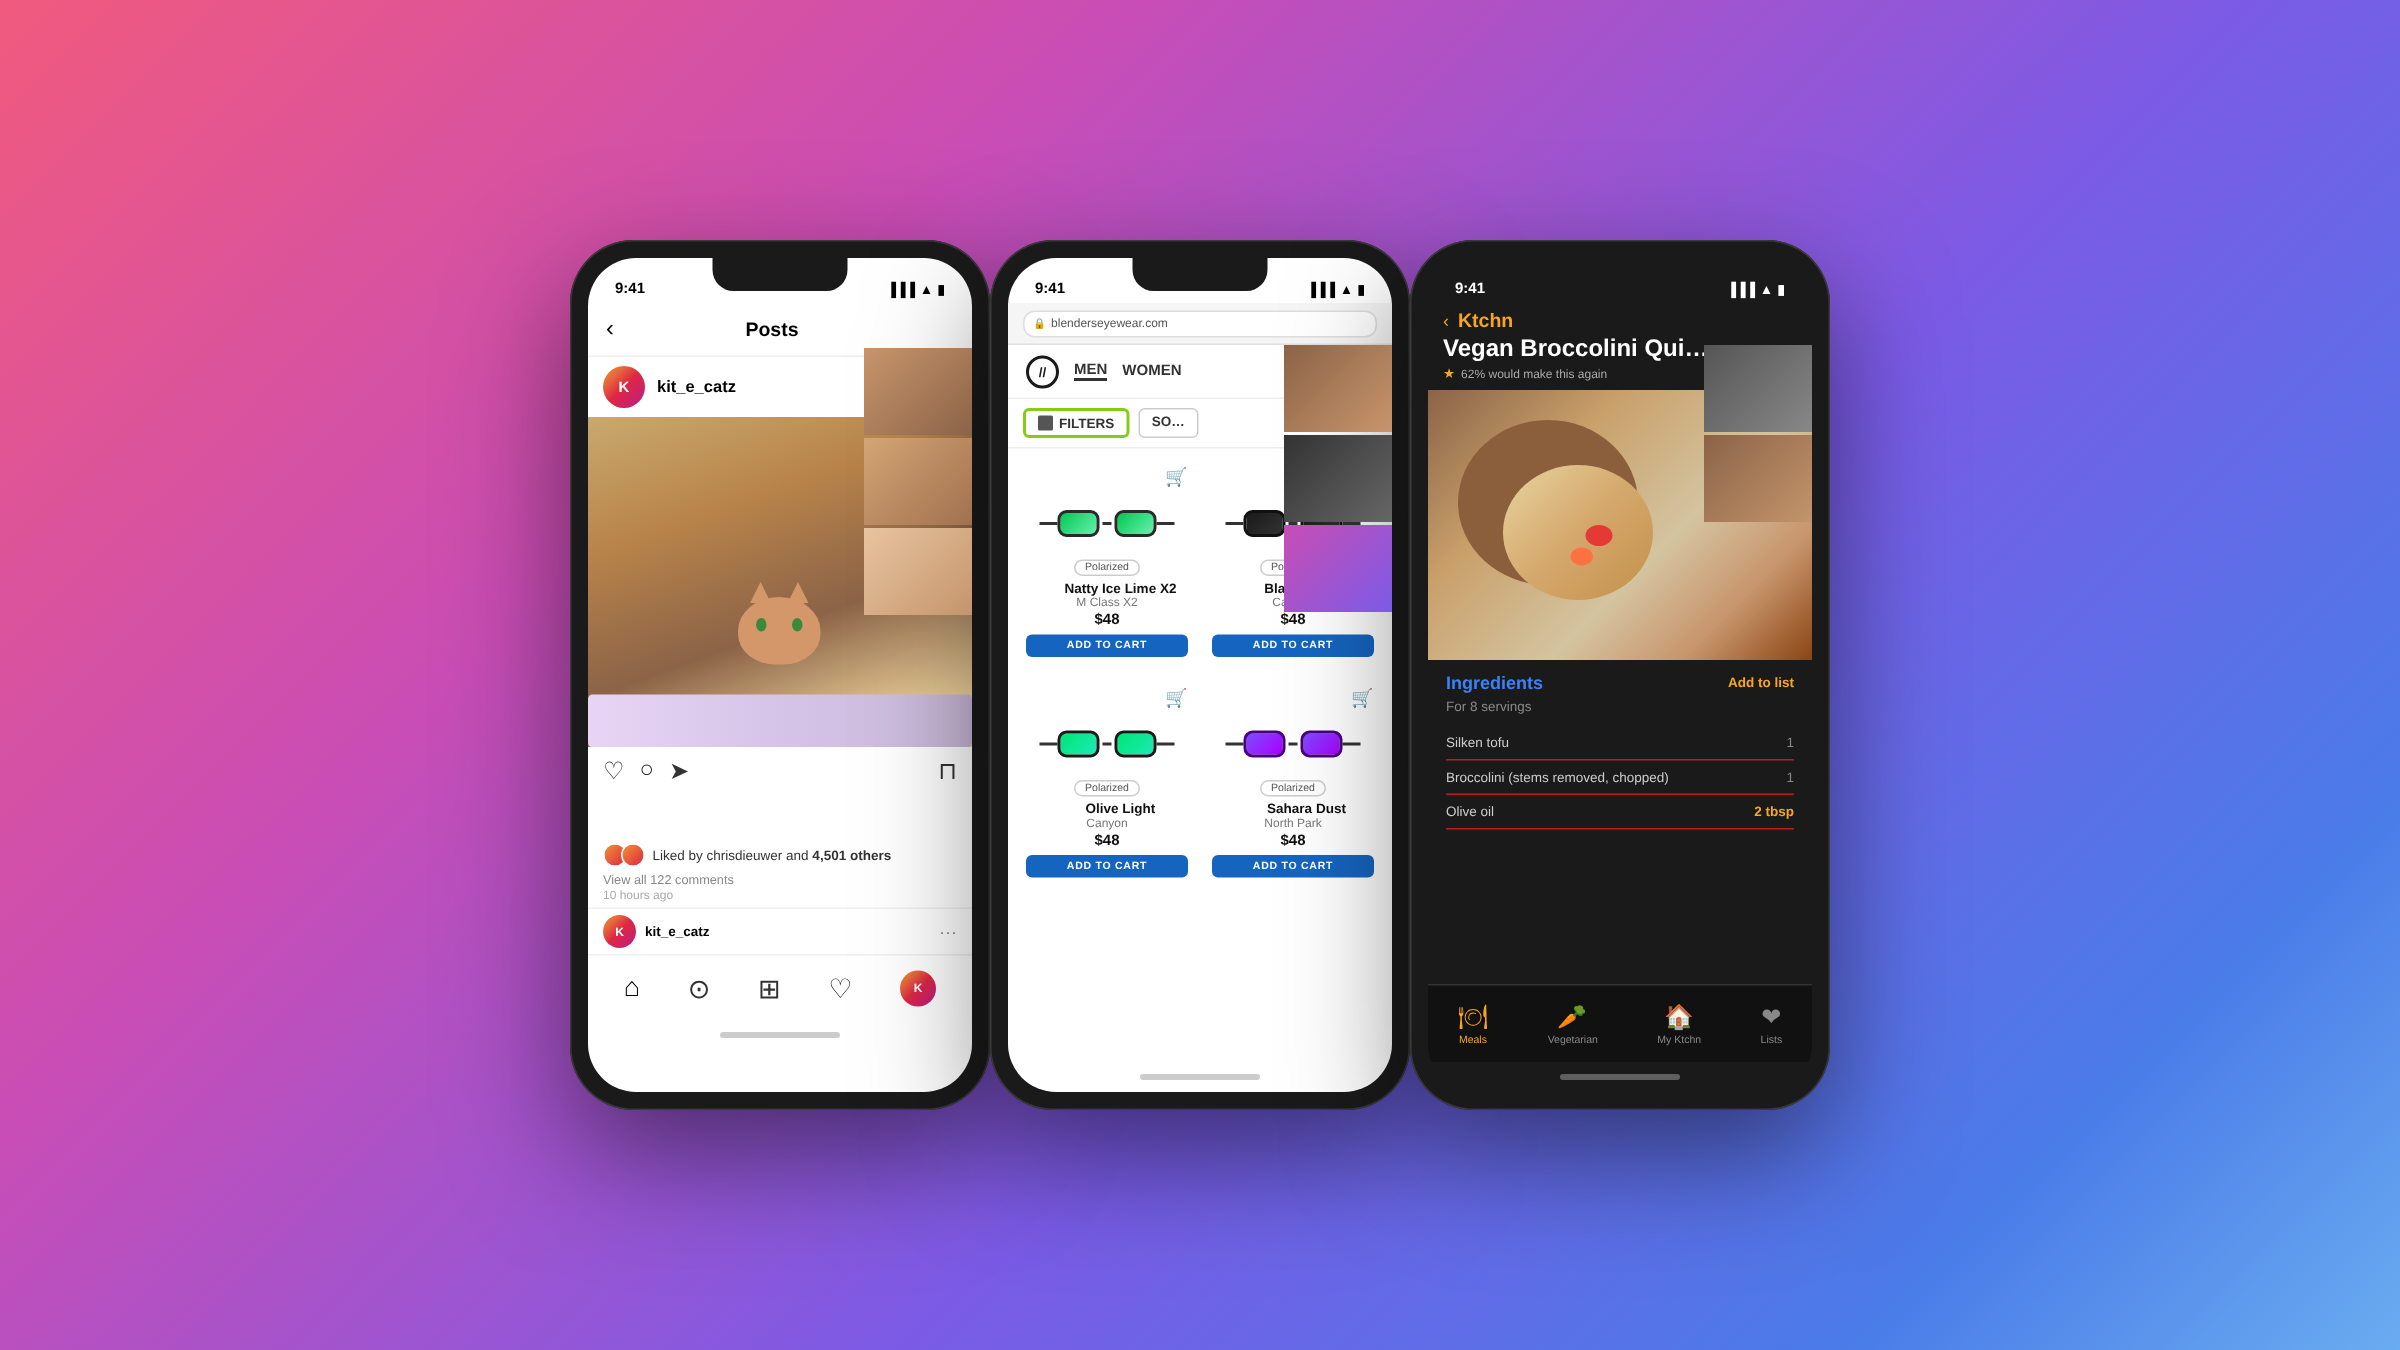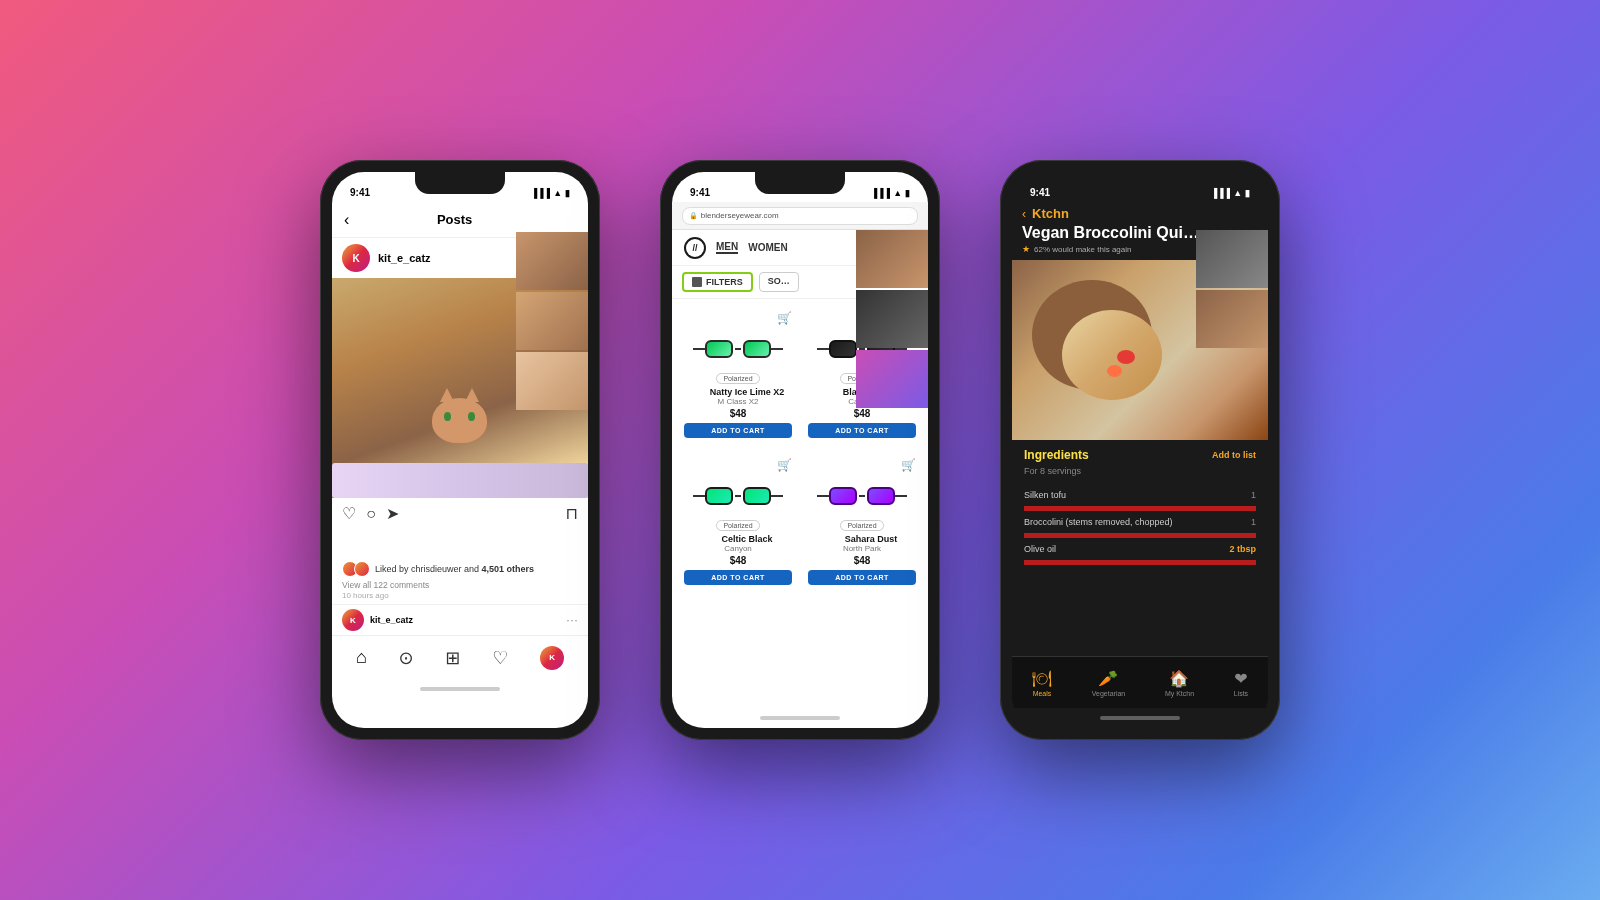--- a/index.html
+++ b/index.html
@@ -8,21 +8,20 @@
       height: 900px;
       overflow: hidden;
       background: linear-gradient(135deg, #f05a7e 0%, #c94db5 30%, #7b5be6 60%, #4a7be8 85%, #6aacf0 100%);
       display: flex;
       align-items: center;
       justify-content: center;
       font-family: -apple-system, BlinkMacSystemFont, 'Helvetica Neue', sans-serif;
     }
     .phones-container {
       display: flex;
-      gap: 60px;
       align-items: center;
       justify-content: center;
     }
 
     
     .phone {
       width: 280px;
       height: 580px;
       background: #1a1a1a;
       border-radius: 42px;
@@ -555,38 +554,38 @@
     }
     .ingredients-header {
       display: flex;
       align-items: center;
       justify-content: space-between;
       margin-bottom: 4px;
     }
     .ingredients-title {
       font-size: 12px;
       font-weight: 700;
-      color: #fde047;
+      color: #3b82f6;
     }
     .add-to-list-btn {
       font-size: 9px;
       color: #f5a623;
       font-weight: 600;
     }
     .servings-text {
       font-size: 9px;
       color: #888;
       margin-bottom: 8px;
     }
     .ingredient-row {
       display: flex;
       align-items: center;
       justify-content: space-between;
       padding: 6px 0;
-      border-bottom: 5px solid #b91c1c;
+      border-bottom: 1px solid #b91c1c;
     }
     .ingredient-name {
       font-size: 9px;
       color: #ccc;
       flex: 1;
     }
     .ingredient-qty {
       font-size: 9px;
       color: #888;
     }
@@ -810,21 +809,21 @@
             <div class="product-img">
               <div class="sunglasses sg-green2">
                 <div class="sg-arm-l"></div>
                 <div class="sg-lens"></div>
                 <div class="sg-bridge"></div>
                 <div class="sg-lens"></div>
                 <div class="sg-arm-r"></div>
               </div>
             </div>
             <span class="polarized-badge">Polarized</span>
-            <span class="product-name">Celtic Black</span>
+            <span class="product-name">Olive Light</span>
             <span class="product-sub">Canyon</span>
             <span class="product-price">$48</span>
             <div class="add-to-cart-btn">ADD TO CART</div>
           </div>
 
           <div class="product-card">
             <span class="product-cart-icon">🛒</span>
             <div class="product-img">
               <div class="sunglasses sg-purple">
                 <div class="sg-arm-l"></div>

